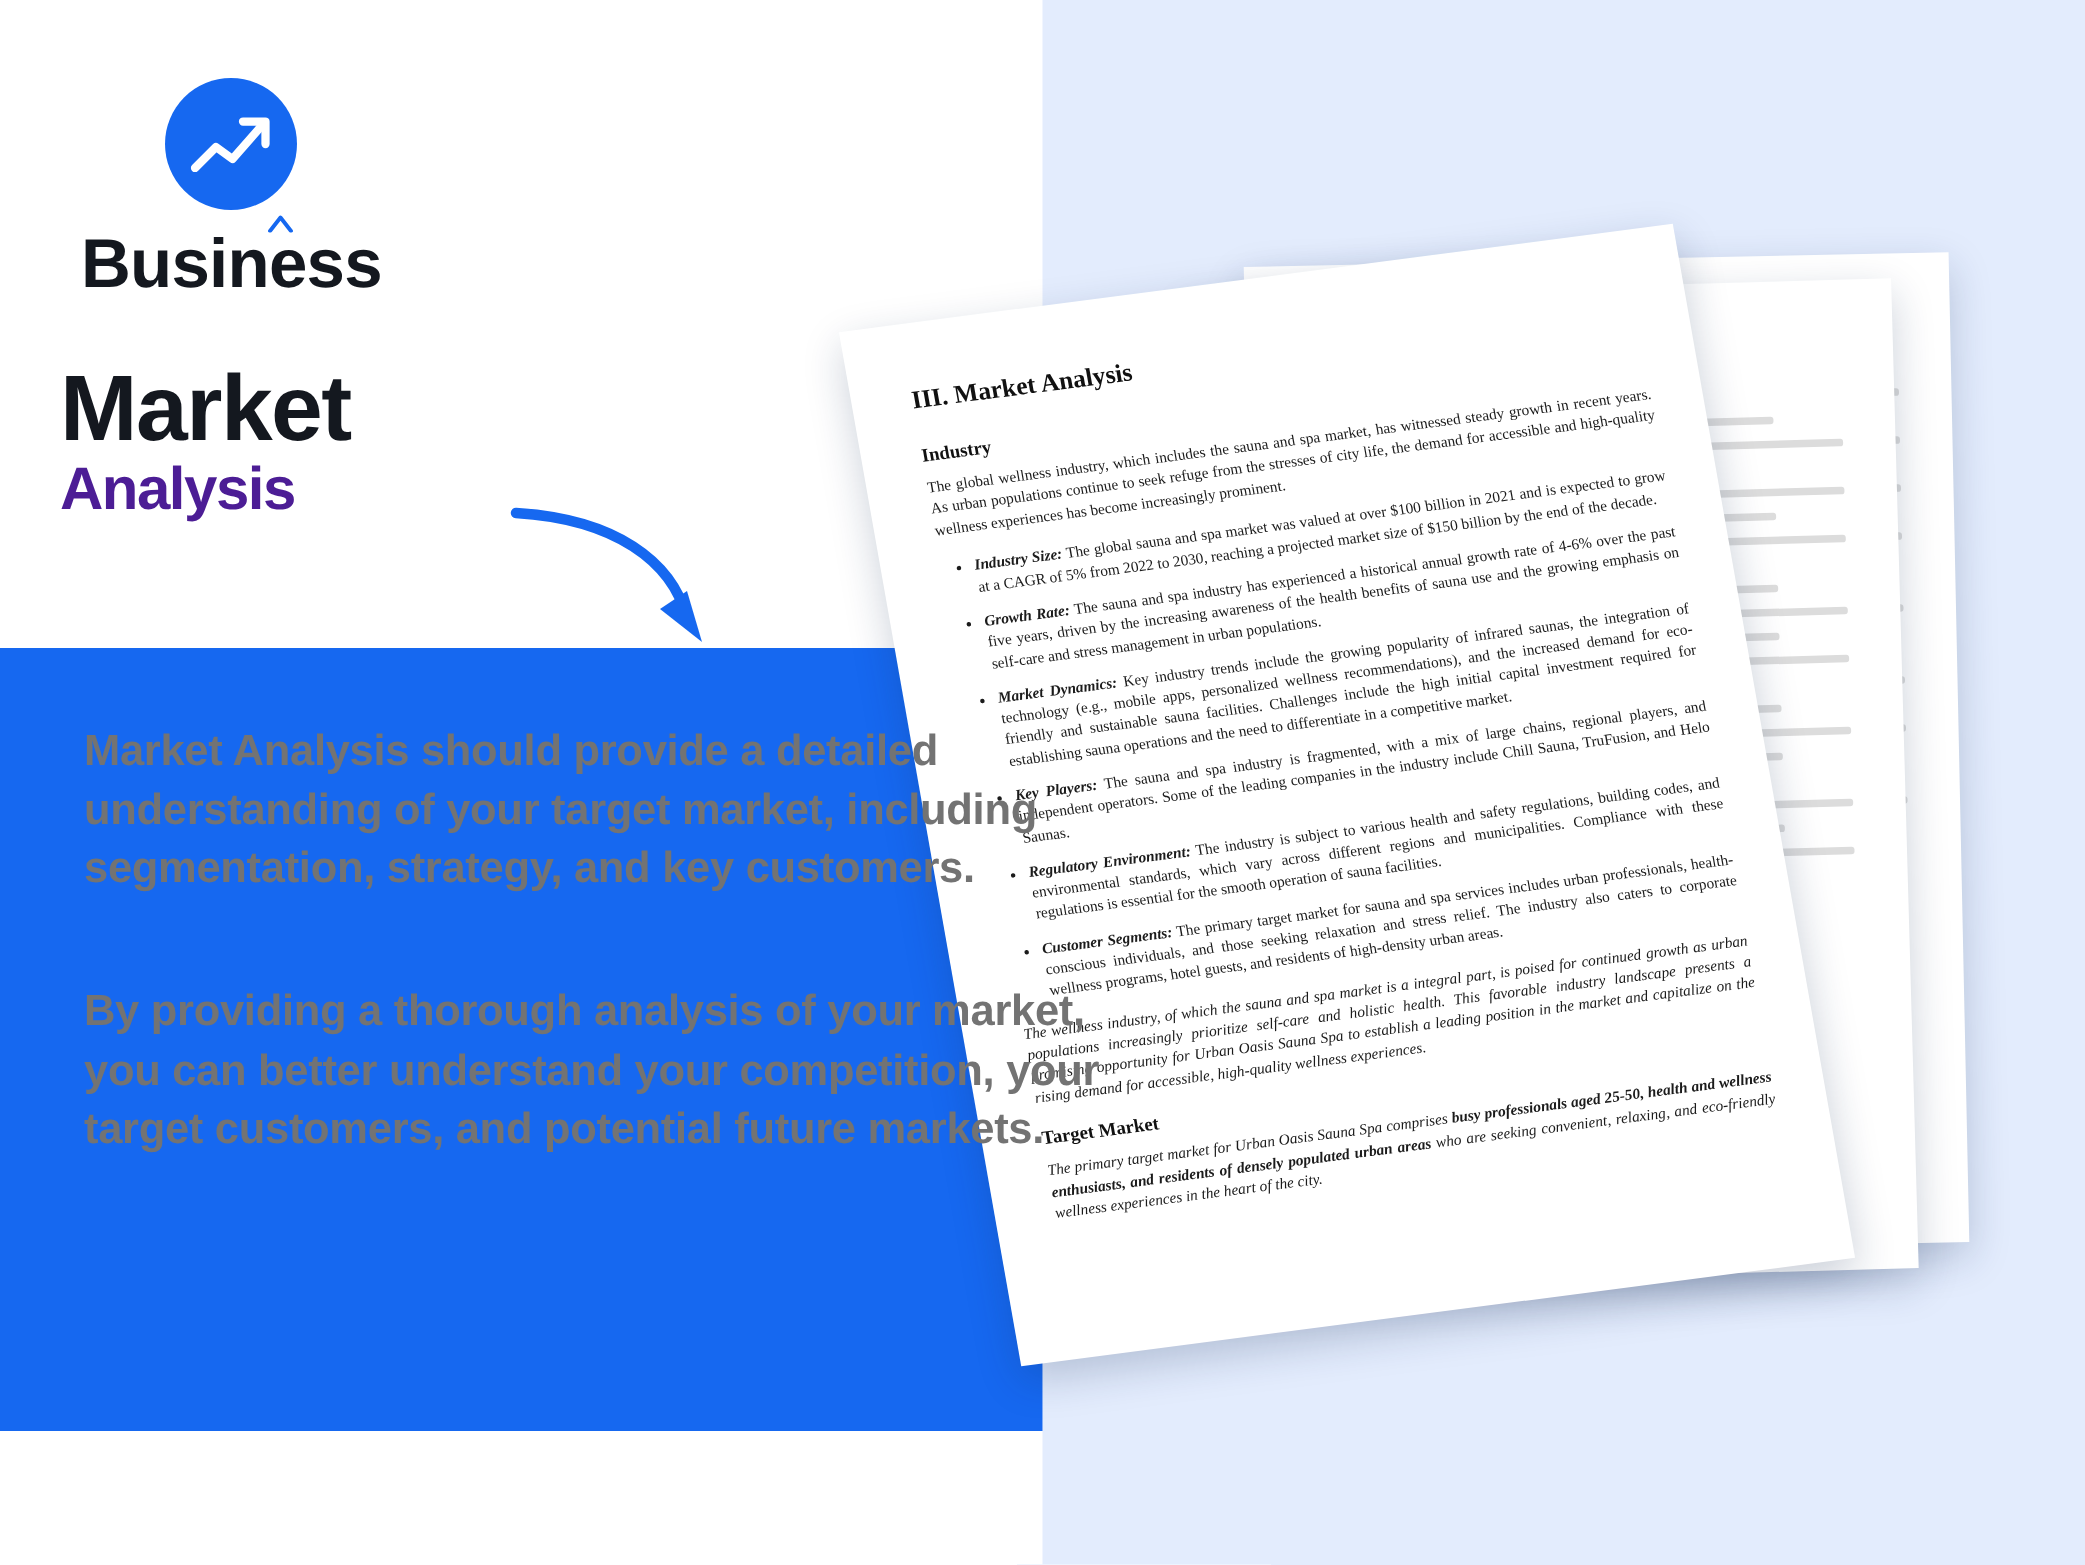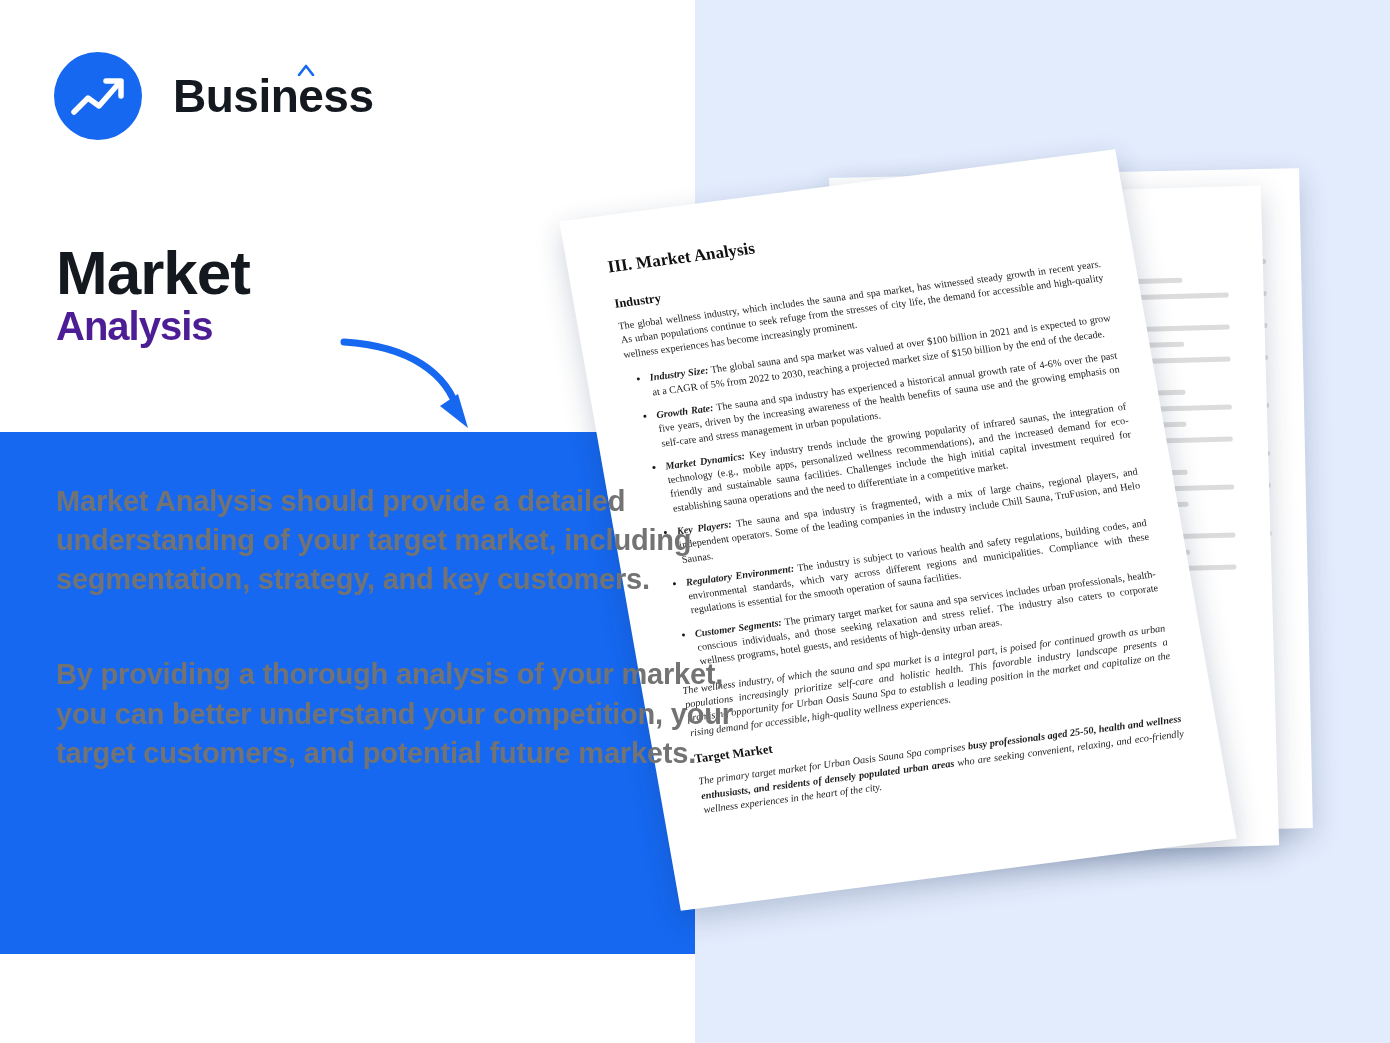--- a/index.html
+++ b/index.html
@@ -33,22 +33,23 @@
     background: #1668f0;
   }
 
   
   .logo-wrap {
     position: absolute;
     left: 54px;
     top: 52px;
     display: flex;
     align-items: center;
-    gap: 31px;
+    gap: 12px;
     z-index: 5;
+    flex-direction: column;
   }
   .logo-mark {
     width: 88px;
     height: 88px;
     border-radius: 50%;
     background: #1668f0;
     position: relative;
     flex: 0 0 auto;
   }
   .logo-mark svg {
@@ -80,21 +81,21 @@
     letter-spacing: 5px;
     margin-top: 6px;
   }
   .logo-line2 .kit {
     color: #1668f0;
   }
 
   
   .headline {
     position: absolute;
-    left: 56px;
+    left: 40px;
     top: 240px;
     z-index: 5;
   }
   .headline .l1 {
     font-size: 62px;
     font-weight: bold;
     color: #14181f;
     line-height: 1.05;
     letter-spacing: -1px;
   }

